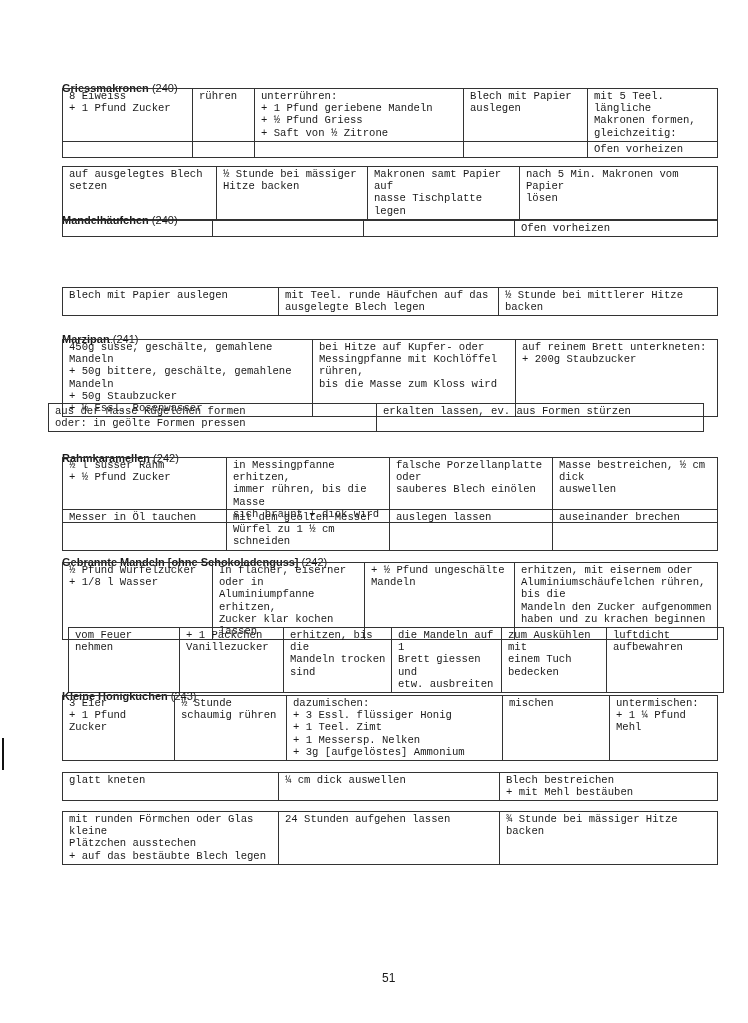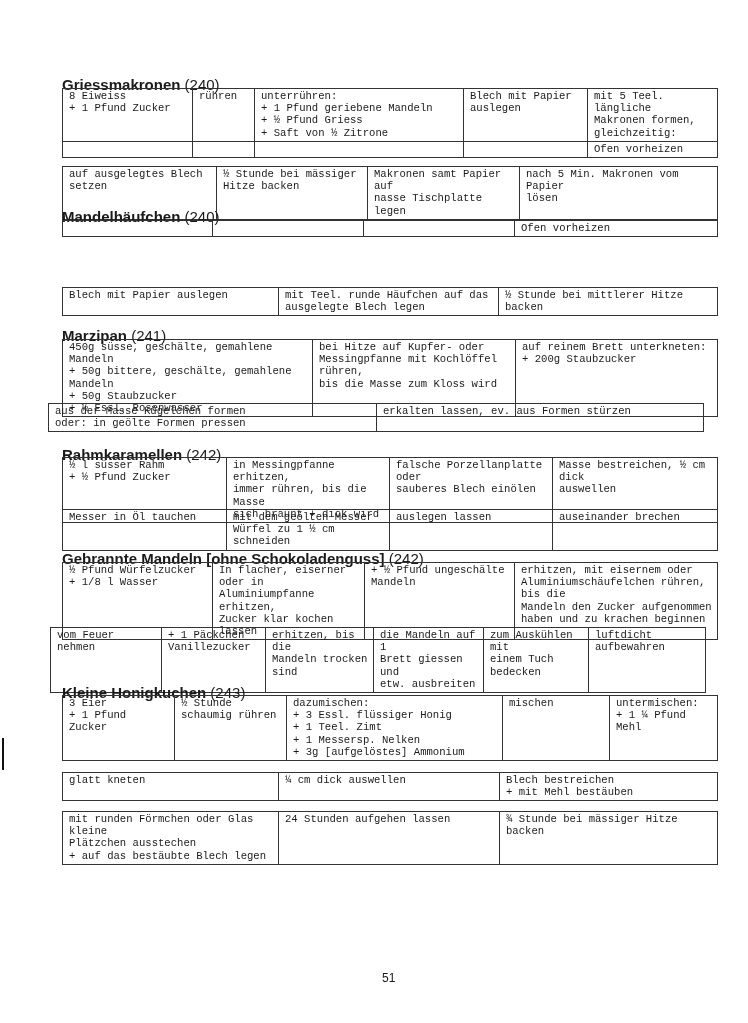--- a/index.html
+++ b/index.html
@@ -1,18 +1,18 @@
 <!DOCTYPE html>
 <html><head>
 <meta charset="utf-8">
 <style>
   html,body{margin:0;padding:0;background:#fff;}
   body{width:748px;height:1023px;position:relative;overflow:hidden;
        font-family:"Liberation Sans",sans-serif;font-size:10.6px;color:#1a1a1a;}
-  .title{position:absolute;left:62px;font-size:15px;white-space:nowrap;}
+  .title{position:absolute;left:62px;font-size:11px;white-space:nowrap;margin-top:6px;}
   .title b{font-weight:bold;}
   table.t{position:absolute;border-collapse:collapse;table-layout:fixed;font-family:Liberation Mono, monospace;}
   table.t td{border:1px solid #333;vertical-align:top;padding:1px 5px 2px 6px;
              line-height:12.2px;white-space:pre-line;}
   .page-num{position:absolute;left:382px;top:971px;font-size:12px;}
   .margin-mark{position:absolute;left:2px;top:738px;width:2px;height:32px;background:#111;}
 </style>
 </head>
 <body>
 
@@ -195,21 +195,21 @@
 Zucker klar kochen lassen</td>
     <td>+ ½ Pfund ungeschälte
 Mandeln</td>
     <td>erhitzen, mit eisernem oder
 Aluminiumschäufelchen rühren, bis die
 Mandeln den Zucker aufgenommen
 haben und zu krachen beginnen</td>
   </tr>
 </tbody>
   </table>
-<table class="t" style="left:50px;top:627px;width:655px">
+<table class="t" style="left:68px;top:627px;width:655px">
   <colgroup>
       <col style="width:111px">
       <col style="width:104px">
       <col style="width:108px">
       <col style="width:110px">
       <col style="width:105px">
       <col style="width:117px">
     </colgroup>
   <tbody>
       <tr style="height:40px">

